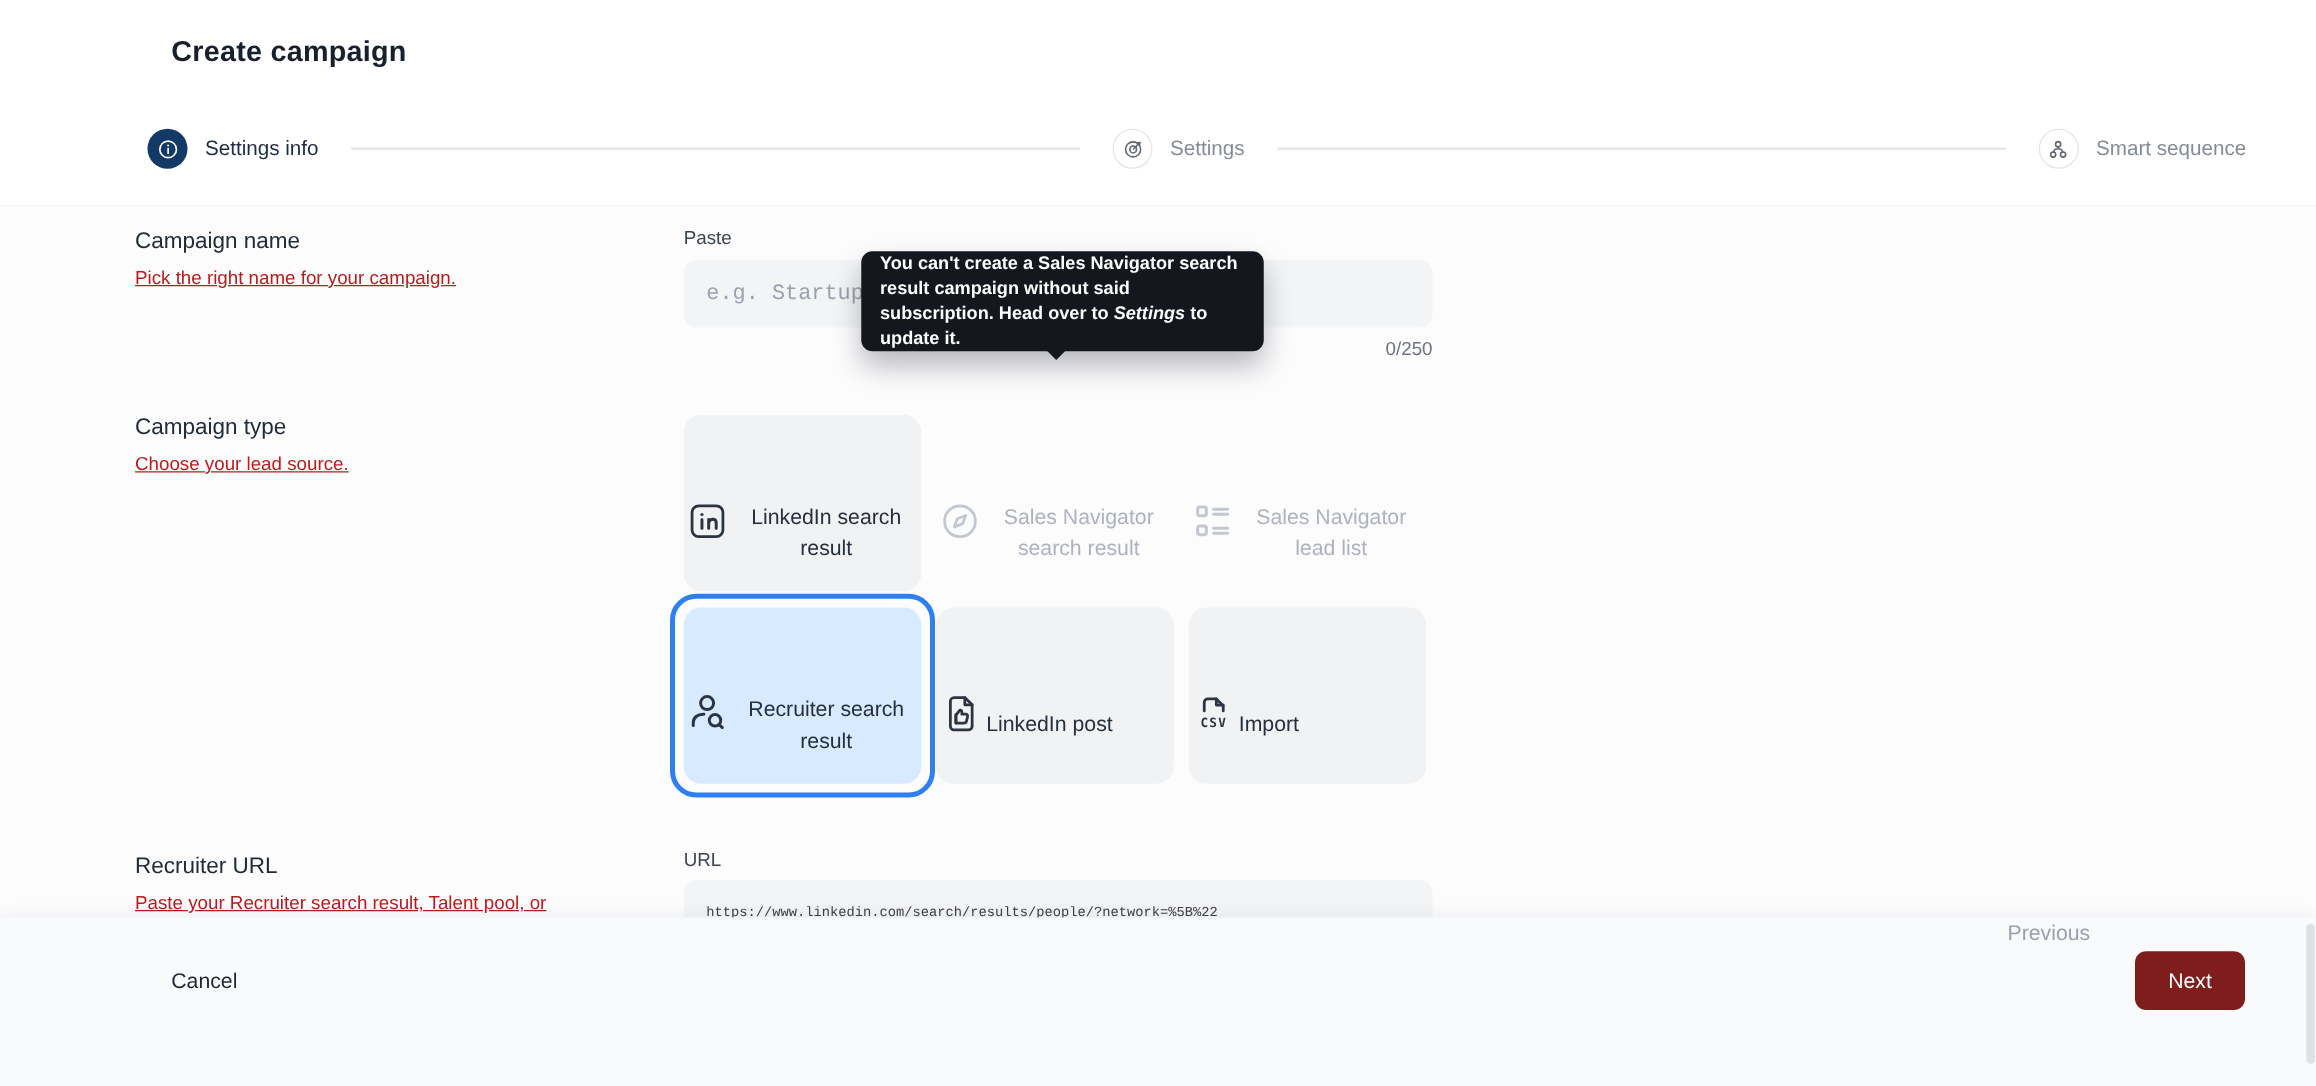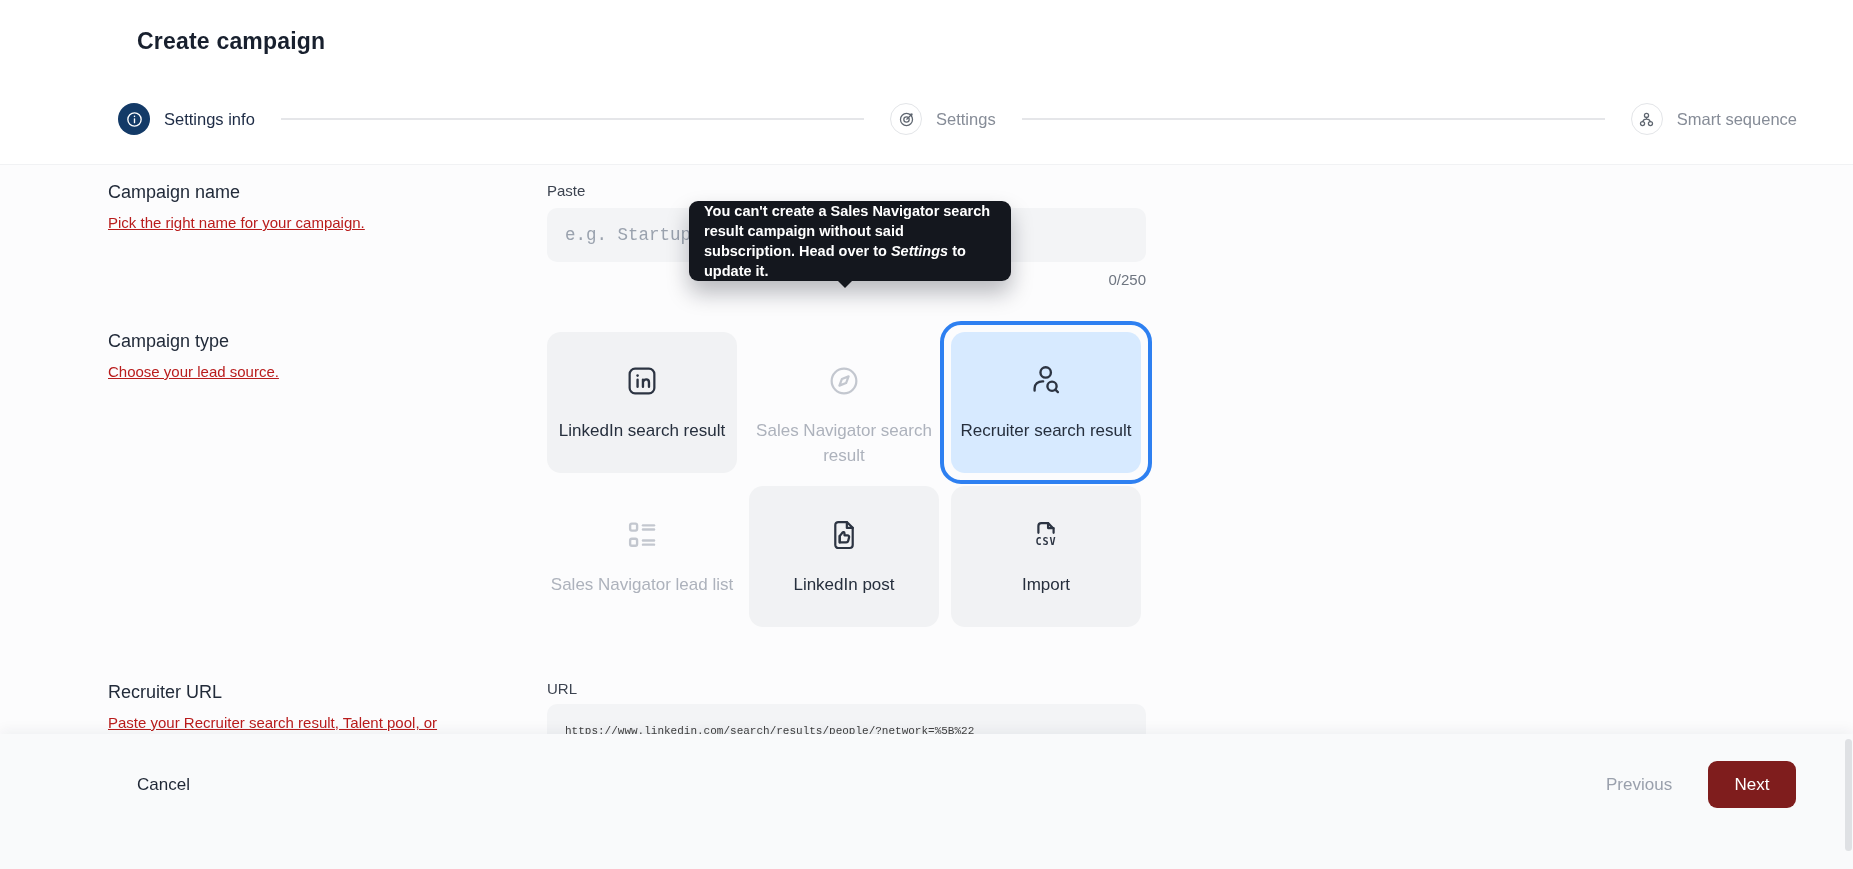--- a/index.html
+++ b/index.html
@@ -44,35 +44,35 @@
   .tooltip { position:absolute; left:689px; top:201px; width:322px; background:#14171e; color:#ffffff; border-radius:9px;
              padding:0 15px; font-size:14.5px; font-weight:600; line-height:20px; z-index:5;
              box-shadow:0 12px 22px rgba(10,16,28,.28); }
   .tooltip em { font-style:italic; }
   .tooltip::after { content:""; position:absolute; bottom:-7px; left:148px; width:0; height:0;
                     border-left:8px solid transparent; border-right:8px solid transparent; border-top:8px solid #14171e; }
 
   
   .tiles { position:absolute; left:547px; top:332px; display:grid; grid-template-columns:190px 190px 190px;
            grid-auto-rows:141px; column-gap:12px; row-gap:13px; }
-  .tile { border-radius:14px; background:#f1f2f4; display:flex; flex-direction:column; align-items:center;
+  .tile { border-radius:14px; background:#f1f2f4; display:flex; flex-direction:row; align-items:center;
           padding-top:29px; cursor:pointer; color:#262f3d; position:relative; }
   .tile-icon { width:40px; height:40px; display:flex; align-items:center; justify-content:center; color:#2c3442; }
   .tile-label { margin-top:17px; font-size:17px; line-height:25px; text-align:center; }
   .tile.disabled { background:transparent; color:#adb2bc; cursor:default; }
   .tile.disabled .tile-icon { color:#c3c7cf; }
   .tile.selected { background:#d7eaff; }
   .tile.selected::after { content:""; position:absolute; inset:-11px; border:4px solid #2e80f1; border-radius:21px; pointer-events:none; }
 
   
   .footer { position:absolute; left:0; right:0; top:734px; bottom:0; background:#f9fafb; z-index:10;
             box-shadow:0 -4px 12px rgba(20,30,50,.05); }
   .btn-cancel { position:absolute; left:137px; top:761px; height:47px; line-height:47px; font-size:17px; color:#1f2735;
                 background:none; border:none; cursor:pointer; font-family:"Liberation Sans", sans-serif; z-index:11; }
-  .btn-previous { position:absolute; left:1606px; top:761px; height:47px; line-height:47px; font-size:17px; color:#9aa0ac;
+  .btn-previous { position:absolute; left:1606px; top:723px; height:47px; line-height:47px; font-size:17px; color:#9aa0ac;
                   background:none; border:none; cursor:default; font-family:"Liberation Sans", sans-serif; z-index:11; }
   .btn-next { position:absolute; left:1708px; top:761px; width:88px; height:47px; background:#7f1d1d; color:#ffffff;
               border:none; border-radius:9px; font-size:17px; font-weight:500; cursor:pointer;
               font-family:"Liberation Sans", sans-serif; z-index:11; }
   .scrollbar-thumb { position:absolute; right:1px; top:739px; width:7px; height:112px; background:#dfe1e4; border-radius:4px; z-index:12; }
 
   svg { display:block; }
 </style>
 </head>
 <body>
@@ -154,46 +154,46 @@
     <div class="tile disabled">
       <span class="tile-icon">
         <svg width="38" height="38" viewBox="0 0 24 24" fill="none" stroke="currentColor" stroke-width="1.4" stroke-linejoin="round">
           <circle cx="12" cy="12" r="7.8"></circle>
           <path d="M9.1 14.9 L10.7 10.7 L14.9 9.1 L13.3 13.3 Z"></path>
         </svg>
       </span>
       <span class="tile-label">Sales Navigator search result</span>
     </div>
 
-    <div class="tile selected">
-      <span class="tile-icon">
-        <svg width="38" height="38" viewBox="0 0 24 24" fill="none" stroke="currentColor" stroke-width="1.5" stroke-linecap="round">
-          <circle cx="11.8" cy="6.6" r="3.3"></circle>
-          <path d="M4.8 18 v-1.4 c0-2.7 2.3-4.4 4.9-4.4 h0.5"></path>
-          <circle cx="15.8" cy="15.3" r="2.9"></circle>
-          <line x1="17.9" y1="17.5" x2="19.5" y2="19"></line>
-        </svg>
-      </span>
-      <span class="tile-label">Recruiter search result</span>
-    </div>
-
     <div class="tile disabled">
       <span class="tile-icon">
         <svg width="38" height="38" viewBox="0 0 24 24" fill="none" stroke="currentColor" stroke-width="1.5" stroke-linecap="round">
           <rect x="4.5" y="4.8" width="4.4" height="4.4" rx="1.1"></rect>
           <rect x="4.5" y="14.4" width="4.4" height="4.4" rx="1.1"></rect>
           <line x1="12.6" y1="5.9" x2="19.6" y2="5.9"></line>
           <line x1="12.6" y1="8.5" x2="19.6" y2="8.5"></line>
           <line x1="12.6" y1="15.5" x2="19.6" y2="15.5"></line>
           <line x1="12.6" y1="18.1" x2="19.6" y2="18.1"></line>
         </svg>
       </span>
       <span class="tile-label">Sales Navigator lead list</span>
     </div>
 
+    <div class="tile selected">
+      <span class="tile-icon">
+        <svg width="38" height="38" viewBox="0 0 24 24" fill="none" stroke="currentColor" stroke-width="1.5" stroke-linecap="round">
+          <circle cx="11.8" cy="6.6" r="3.3"></circle>
+          <path d="M4.8 18 v-1.4 c0-2.7 2.3-4.4 4.9-4.4 h0.5"></path>
+          <circle cx="15.8" cy="15.3" r="2.9"></circle>
+          <line x1="17.9" y1="17.5" x2="19.5" y2="19"></line>
+        </svg>
+      </span>
+      <span class="tile-label">Recruiter search result</span>
+    </div>
+
     <div class="tile">
       <span class="tile-icon">
         <svg width="38" height="38" viewBox="0 0 24 24" fill="none" stroke="currentColor" stroke-width="1.4" stroke-linejoin="round" stroke-linecap="round">
           <path d="M13.8 3.8 H8.4 a1.9 1.9 0 0 0 -1.9 1.9 v12.6 a1.9 1.9 0 0 0 1.9 1.9 h7.2 a1.9 1.9 0 0 0 1.9 -1.9 V7.5 Z"></path>
           <path d="M13.8 3.8 v3.7 h3.7"></path>
           <path d="M9.3 12.7 l1.8-2.3 c0.4-0.5 1.2-0.2 1.2 0.5 v1.3 h1.9 c0.7 0 1.2 0.65 1 1.3 l-0.55 2.2 c-0.15 0.6-0.7 1-1.3 1 H9.3 Z"></path>
           <line x1="9.3" y1="12.5" x2="9.3" y2="16.7"></line>
         </svg>
       </span>
       <span class="tile-label">LinkedIn post</span>

